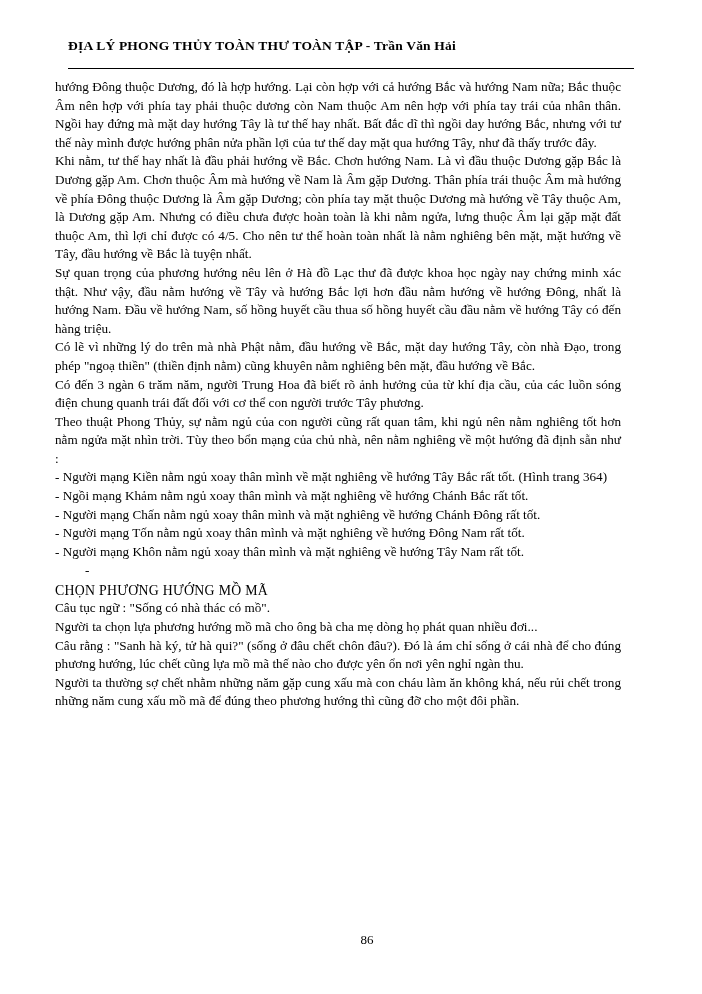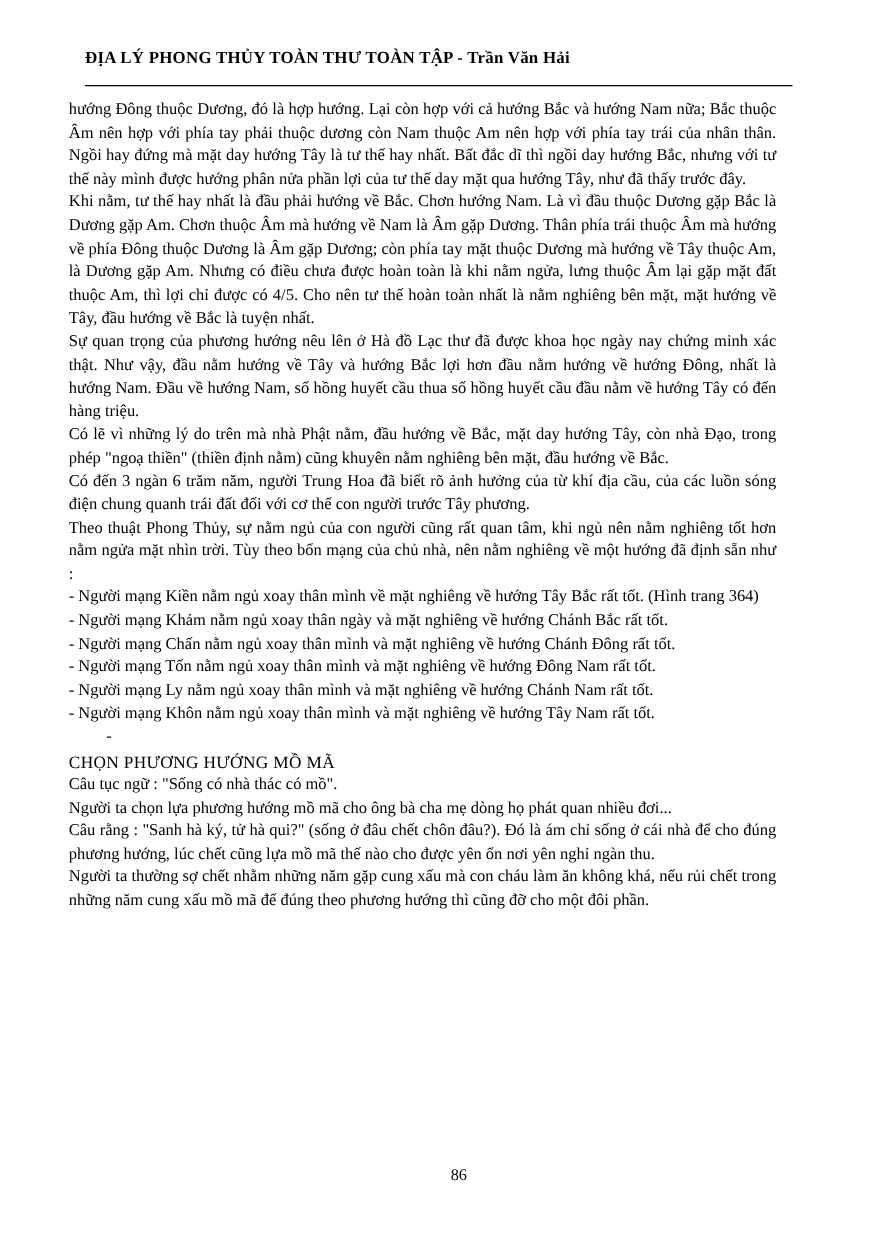--- a/index.html
+++ b/index.html
@@ -101,24 +101,23 @@
   <div class="content">
 
     <p class="para">hướng Đông thuộc Dương, đó là hợp hướng. Lại còn hợp với cả hướng Bắc và hướng Nam nữa; Bắc thuộc Âm nên hợp với phía tay phải thuộc dương còn Nam thuộc Am nên hợp với phía tay trái của nhân thân. Ngồi hay đứng mà mặt day hướng Tây là tư thế hay nhất. Bất đắc dĩ thì ngồi day hướng Bắc, nhưng với tư thế này mình được hướng phân nửa phần lợi của tư thế day mặt qua hướng Tây, như đã thấy trước đây.</p>
     <p class="para">Khi nằm, tư thế hay nhất là đầu phải hướng về Bắc. Chơn hướng Nam. Là vì đầu thuộc Dương gặp Bắc là Dương gặp Am. Chơn thuộc Âm mà hướng về Nam là Âm gặp Dương. Thân phía trái thuộc Âm mà hướng về phía Đông thuộc Dương là Âm gặp Dương; còn phía tay mặt thuộc Dương mà hướng về Tây thuộc Am, là Dương gặp Am. Nhưng có điều chưa được hoàn toàn là khi nằm ngửa, lưng thuộc Âm lại gặp mặt đất thuộc Am, thì lợi chỉ được có 4/5. Cho nên tư thế hoàn toàn nhất là nằm nghiêng bên mặt, mặt hướng về Tây, đầu hướng về Bắc là tuyện nhất.</p>
     <p class="para">Sự quan trọng của phương hướng nêu lên ở Hà đồ Lạc thư đã được khoa học ngày nay chứng minh xác thật. Như vậy, đầu nằm hướng về Tây và hướng Bắc lợi hơn đầu nằm hướng về hướng Đông, nhất là hướng Nam. Đầu về hướng Nam, số hồng huyết cầu thua số hồng huyết cầu đầu nằm về hướng Tây có đến hàng triệu.</p>
     <p class="para">Có lẽ vì những lý do trên mà nhà Phật nằm, đầu hướng về Bắc, mặt day hướng Tây, còn nhà Đạo, trong phép "ngoạ thiền" (thiền định nằm) cũng khuyên nằm nghiêng bên mặt, đầu hướng về Bắc.</p>
     <p class="para">Có đến 3 ngàn 6 trăm năm, người Trung Hoa đã biết rõ ảnh hưởng của từ khí địa cầu, của các luồn sóng điện chung quanh trái đất đối với cơ thể con người trước Tây phương.</p>
     <p class="para">Theo thuật Phong Thủy, sự nằm ngủ của con người cũng rất quan tâm, khi ngủ nên nằm nghiêng tốt hơn nằm ngửa mặt nhìn trời. Tùy theo bổn mạng của chủ nhà, nên nằm nghiêng về một hướng đã định sẵn như :</p>
 
     <p class="para">- Người mạng Kiền nằm ngủ xoay thân mình về mặt nghiêng về hướng Tây Bắc rất tốt. (Hình trang 364)</p>
-    <p class="item">- Người mạng Khảm nằm ngủ xoay thân ngày và mặt nghiêng về hướng Chánh Bắc rất tốt.</p>
+    <p class="item">- Ngồi mạng Khảm nằm ngủ xoay thân mình và mặt nghiêng về hướng Chánh Bắc rất tốt.</p>
     <p class="item">- Người mạng Chấn nằm ngủ xoay thân mình và mặt nghiêng về hướng Chánh Đông  rất tốt.</p>
     <p class="item">- Người mạng Tốn nằm ngủ xoay thân mình và mặt nghiêng về hướng Đông Nam rất tốt.</p>
-    <p class="item">- Người mạng Ly nằm ngủ xoay thân mình và mặt nghiêng về hướng Chánh Nam rất tốt.</p>
     <p class="item">- Người mạng Khôn nằm ngủ xoay thân mình và mặt nghiêng về hướng Tây Nam  rất tốt.</p>
 
     <p class="indent-item">
       <span class="dash">-</span>
     </p>
 
     <p class="section-title">CHỌN PHƯƠNG HƯỚNG MỒ MÃ</p>
 
     <p class="item after-title">Câu tục ngữ : "Sống có nhà thác có mồ".</p>
     <p class="item">Người ta chọn lựa phương hướng mồ mã cho ông bà cha mẹ dòng họ phát quan nhiều đơi...</p>

